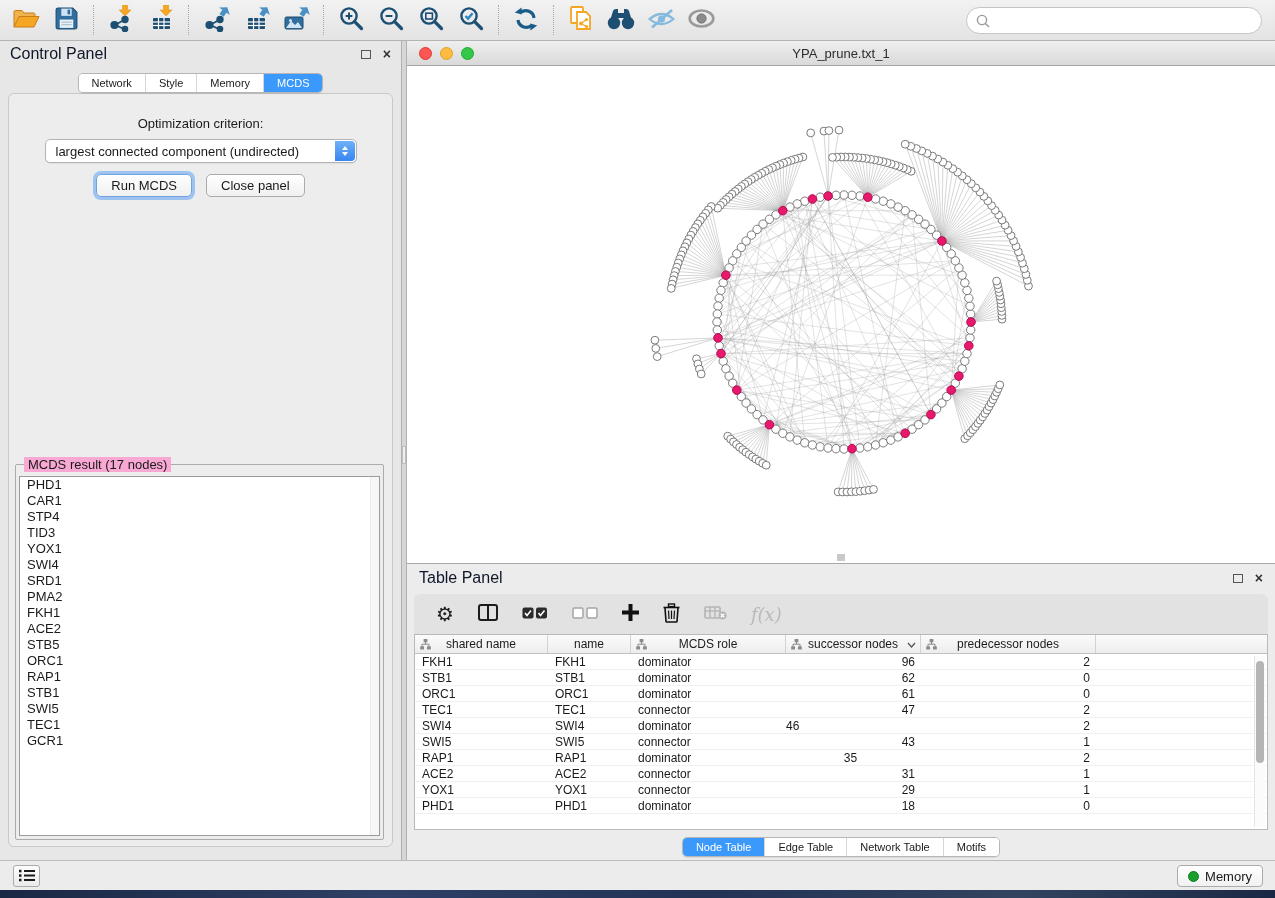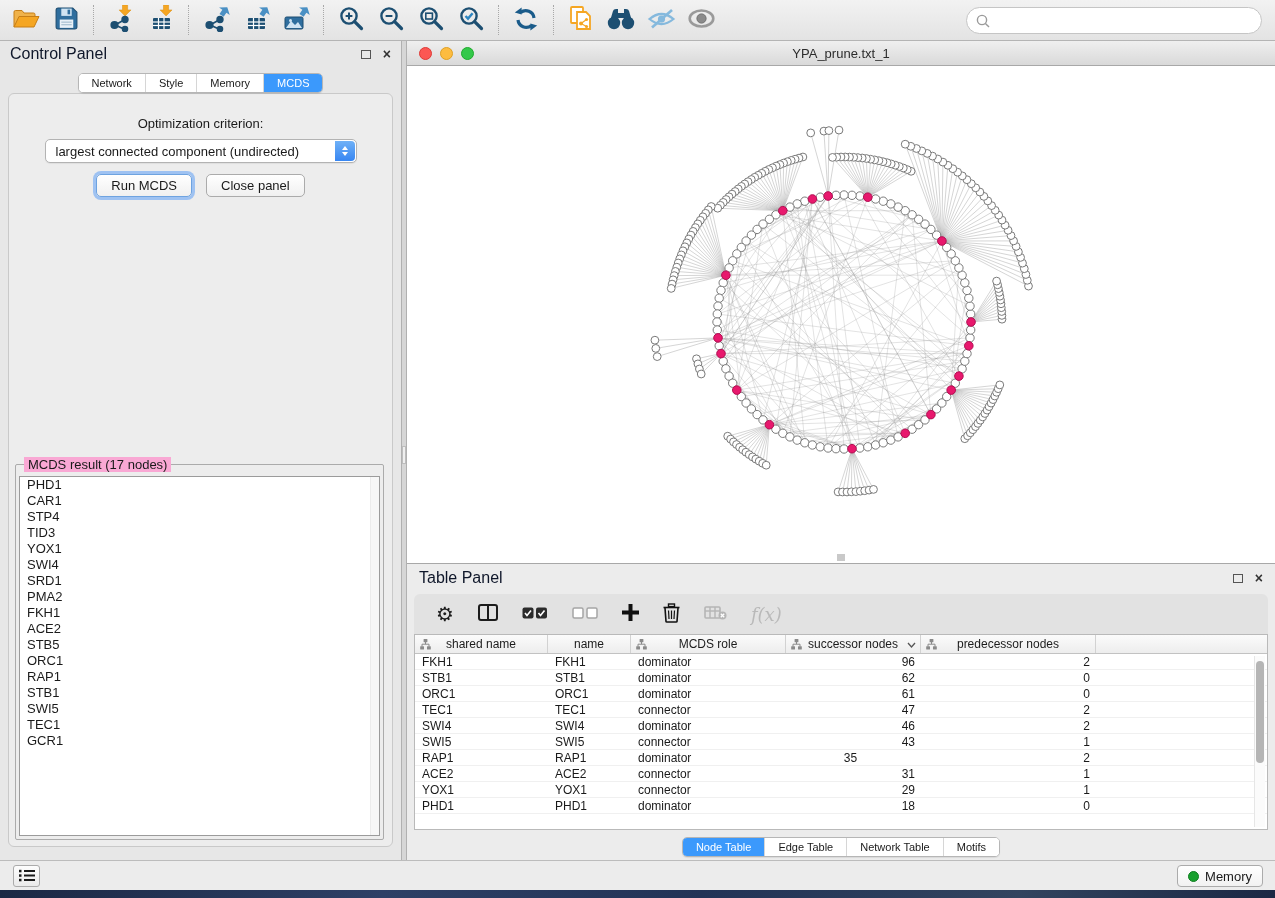--- a/index.html
+++ b/index.html
@@ -1073,21 +1073,21 @@
           <div class="td" style="width: 133px; text-align: left; padding: 0px 0px 0px 7px;">TEC1</div>
           <div class="td" style="width: 83px; text-align: left; padding: 0px 0px 0px 7px;">TEC1</div>
           <div class="td" style="width: 155px; text-align: left; padding: 0px 0px 0px 7px;">connector</div>
           <div class="td" style="width: 135px; text-align: right; padding: 0px 6px 0px 0px;">47</div>
           <div class="td" style="width: 175px; text-align: right; padding: 0px 6px 0px 0px;">2</div>
         </div>
         <div class="tbl-row">
           <div class="td" style="width: 133px; text-align: left; padding: 0px 0px 0px 7px;">SWI4</div>
           <div class="td" style="width: 83px; text-align: left; padding: 0px 0px 0px 7px;">SWI4</div>
           <div class="td" style="width: 155px; text-align: left; padding: 0px 0px 0px 7px;">dominator</div>
-          <div class="td" style="width: 135px; text-align: right; padding: 0px 6px 0px 0px;">46</div>
+          <div class="td" style="width: 135px; text-align: left; padding: 0px 6px 0px 0px;">46</div>
           <div class="td" style="width: 175px; text-align: right; padding: 0px 6px 0px 0px;">2</div>
         </div>
         <div class="tbl-row">
           <div class="td" style="width: 133px; text-align: left; padding: 0px 0px 0px 7px;">SWI5</div>
           <div class="td" style="width: 83px; text-align: left; padding: 0px 0px 0px 7px;">SWI5</div>
           <div class="td" style="width: 155px; text-align: left; padding: 0px 0px 0px 7px;">connector</div>
           <div class="td" style="width: 135px; text-align: right; padding: 0px 6px 0px 0px;">43</div>
           <div class="td" style="width: 175px; text-align: right; padding: 0px 6px 0px 0px;">1</div>
         </div>
         <div class="tbl-row">

